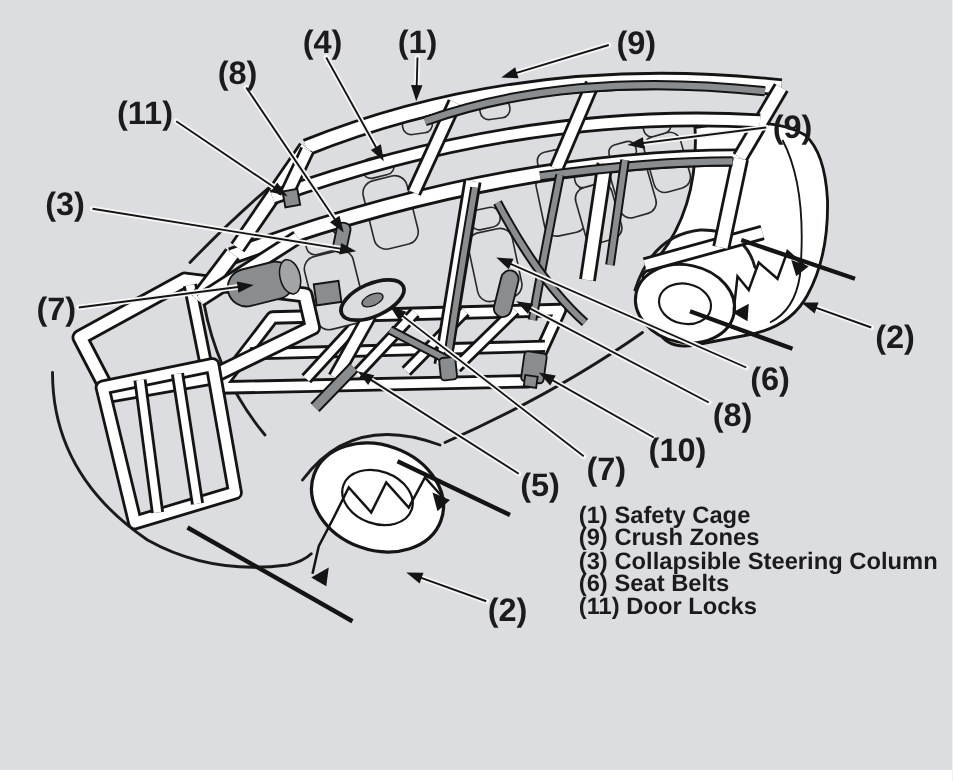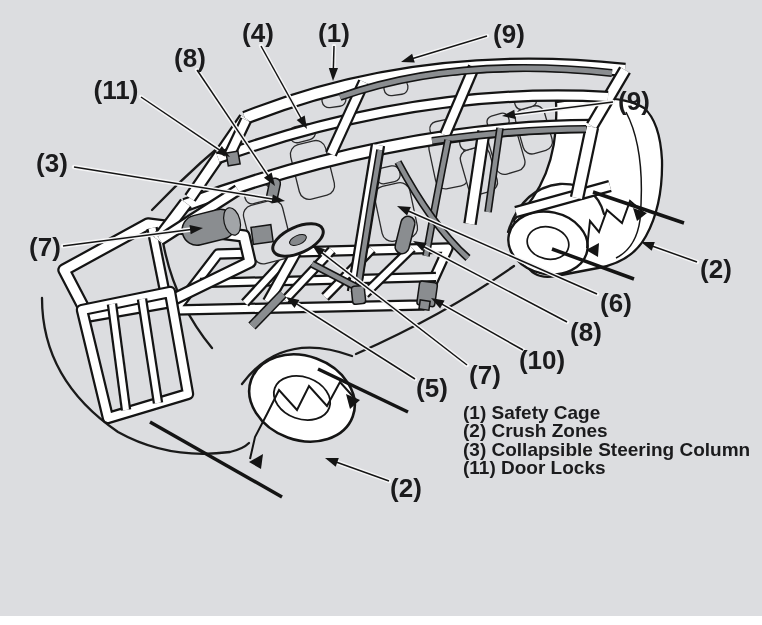--- a/index.html
+++ b/index.html
@@ -257,19 +257,20 @@
       <text class="callout-label" x="542" y="369" text-anchor="middle">(10)</text>
       <text class="callout-label" x="485" y="384" text-anchor="middle">(7)</text>
       <text class="callout-label" x="432" y="397" text-anchor="middle">(5)</text>
       <text class="callout-label" x="45" y="256" text-anchor="middle">(7)</text>
       <text class="callout-label" x="406" y="497" text-anchor="middle">(2)</text>
     </g>
   </svg>
 
   <div id="legend">
     <div>(1) Safety Cage</div>
-    <div>(2) Crush Zones</div>
+    <div>(9) Crush Zones</div>
     <div>(3) Collapsible Steering Column</div>
+    <div>(6) Seat Belts</div>
     <div>(11) Door Locks</div>
   </div>
 
   <div id="bottom-strip"></div>
 </div>
 
 </body></html>

